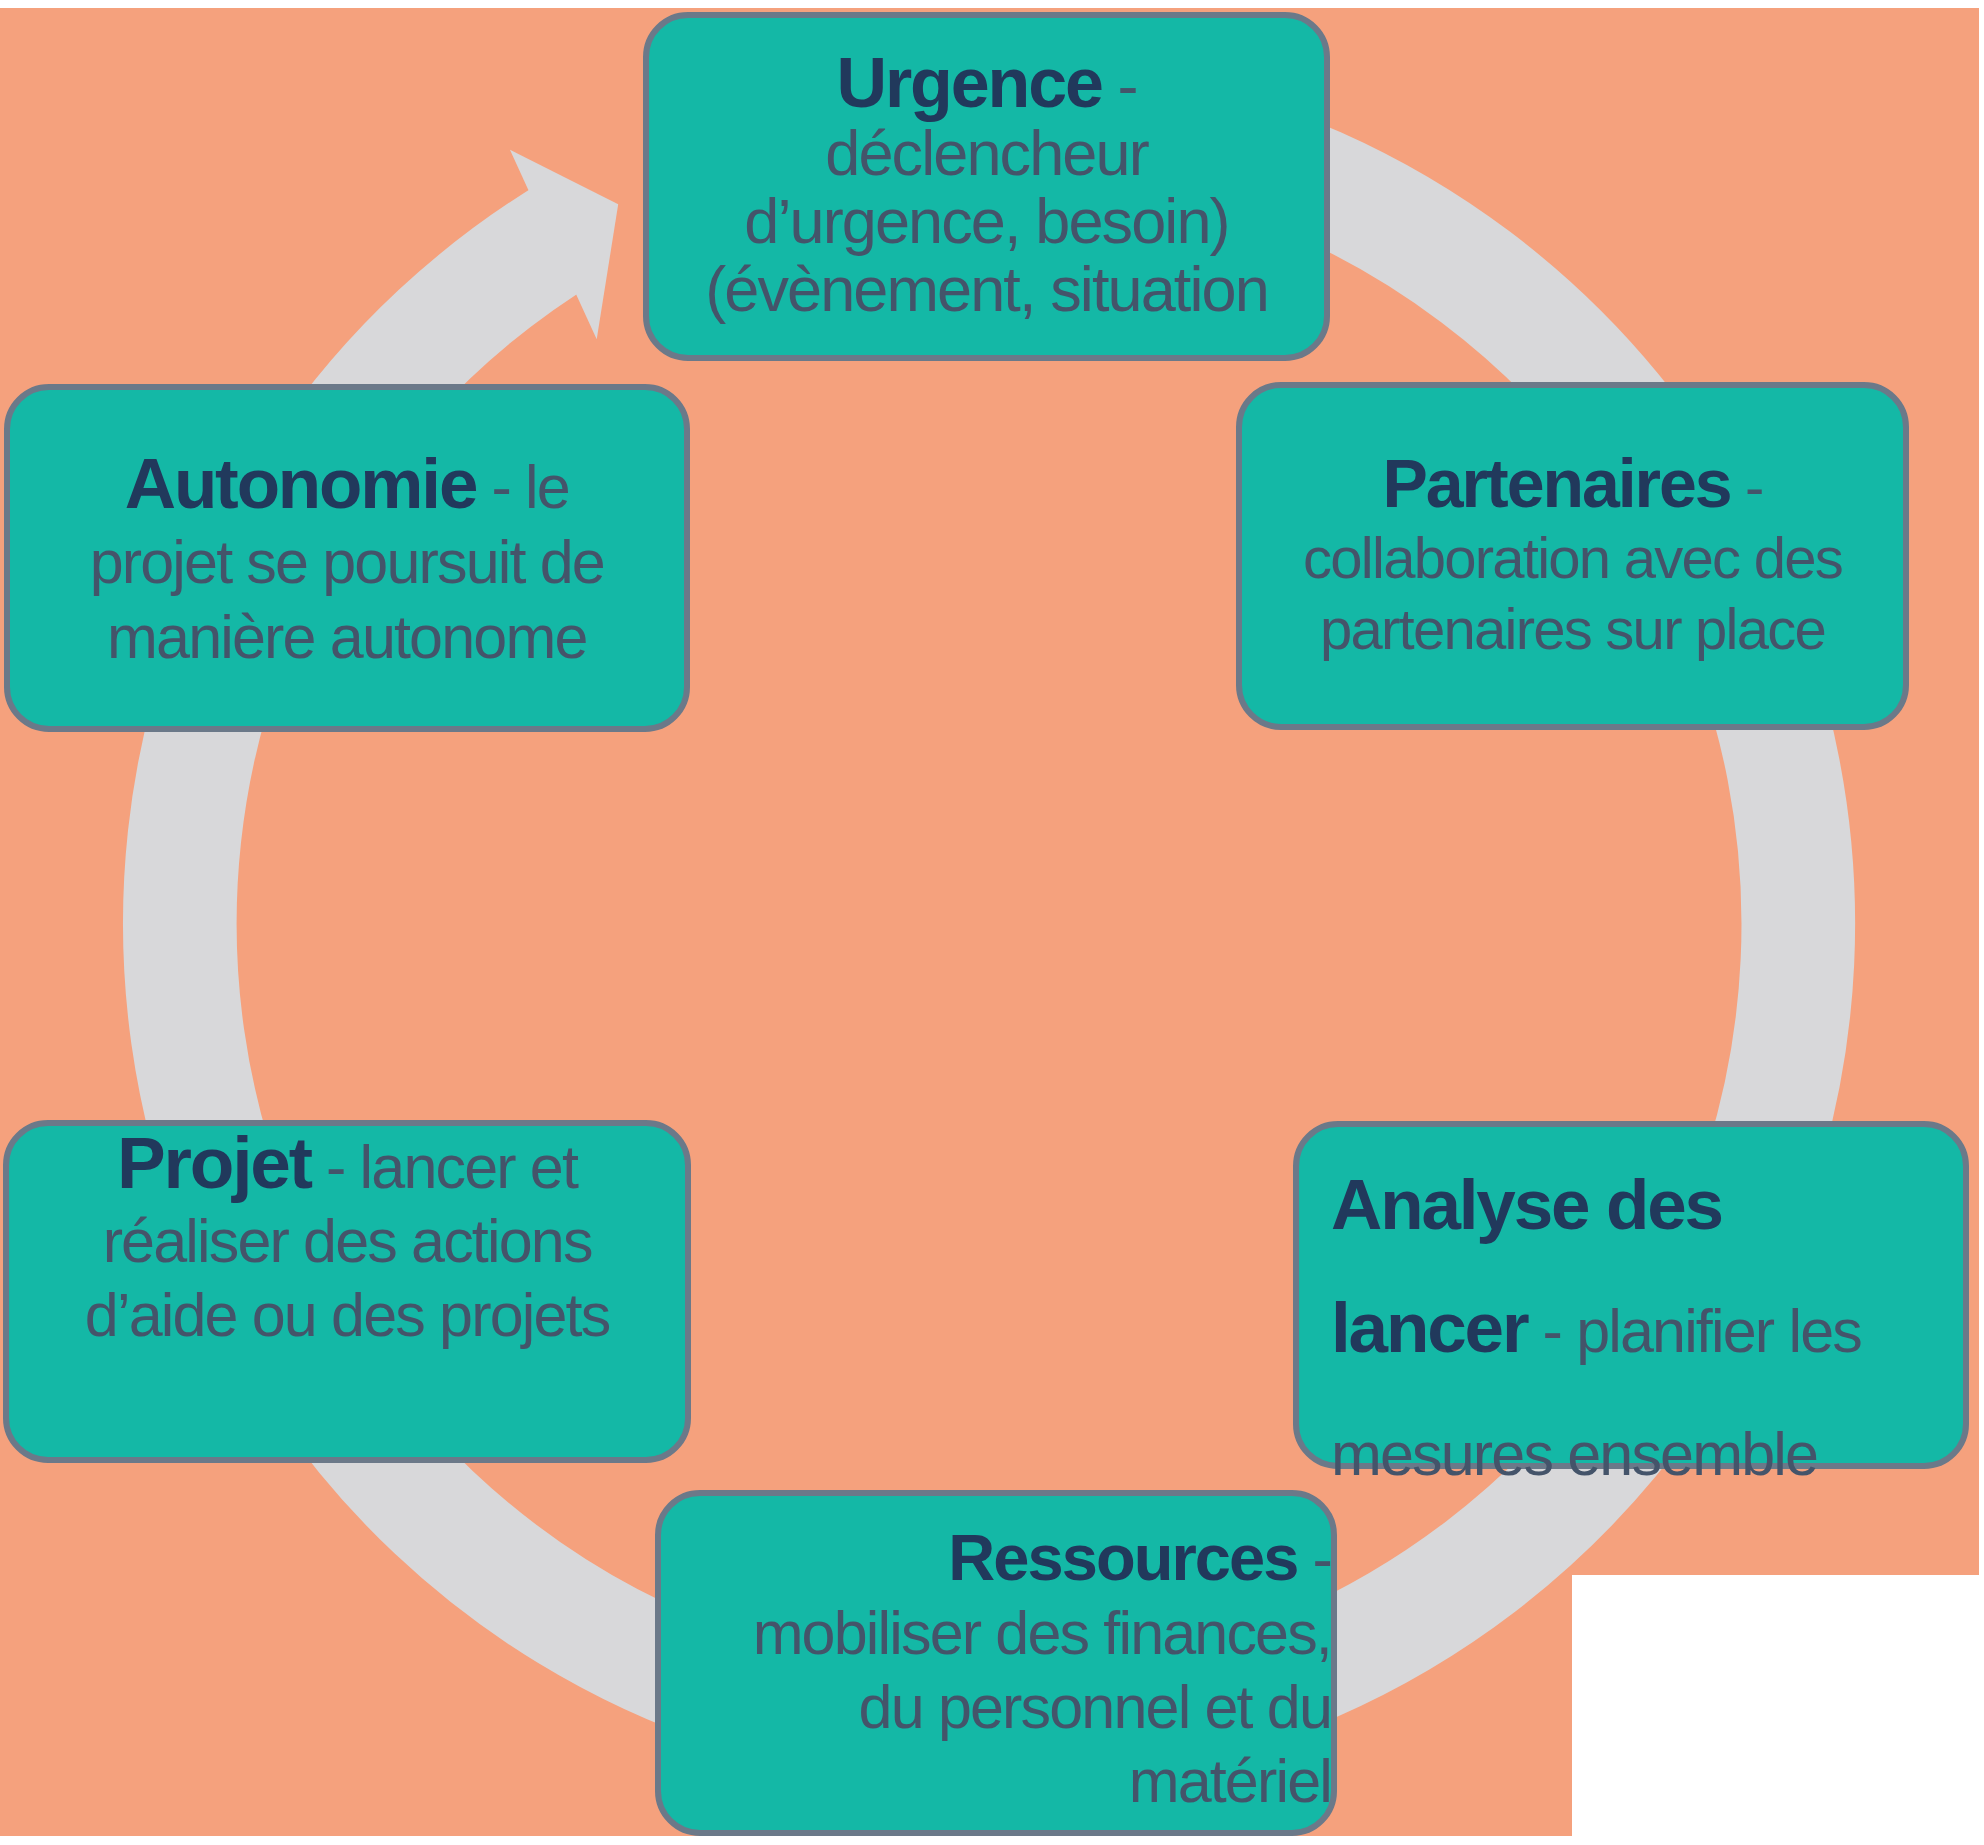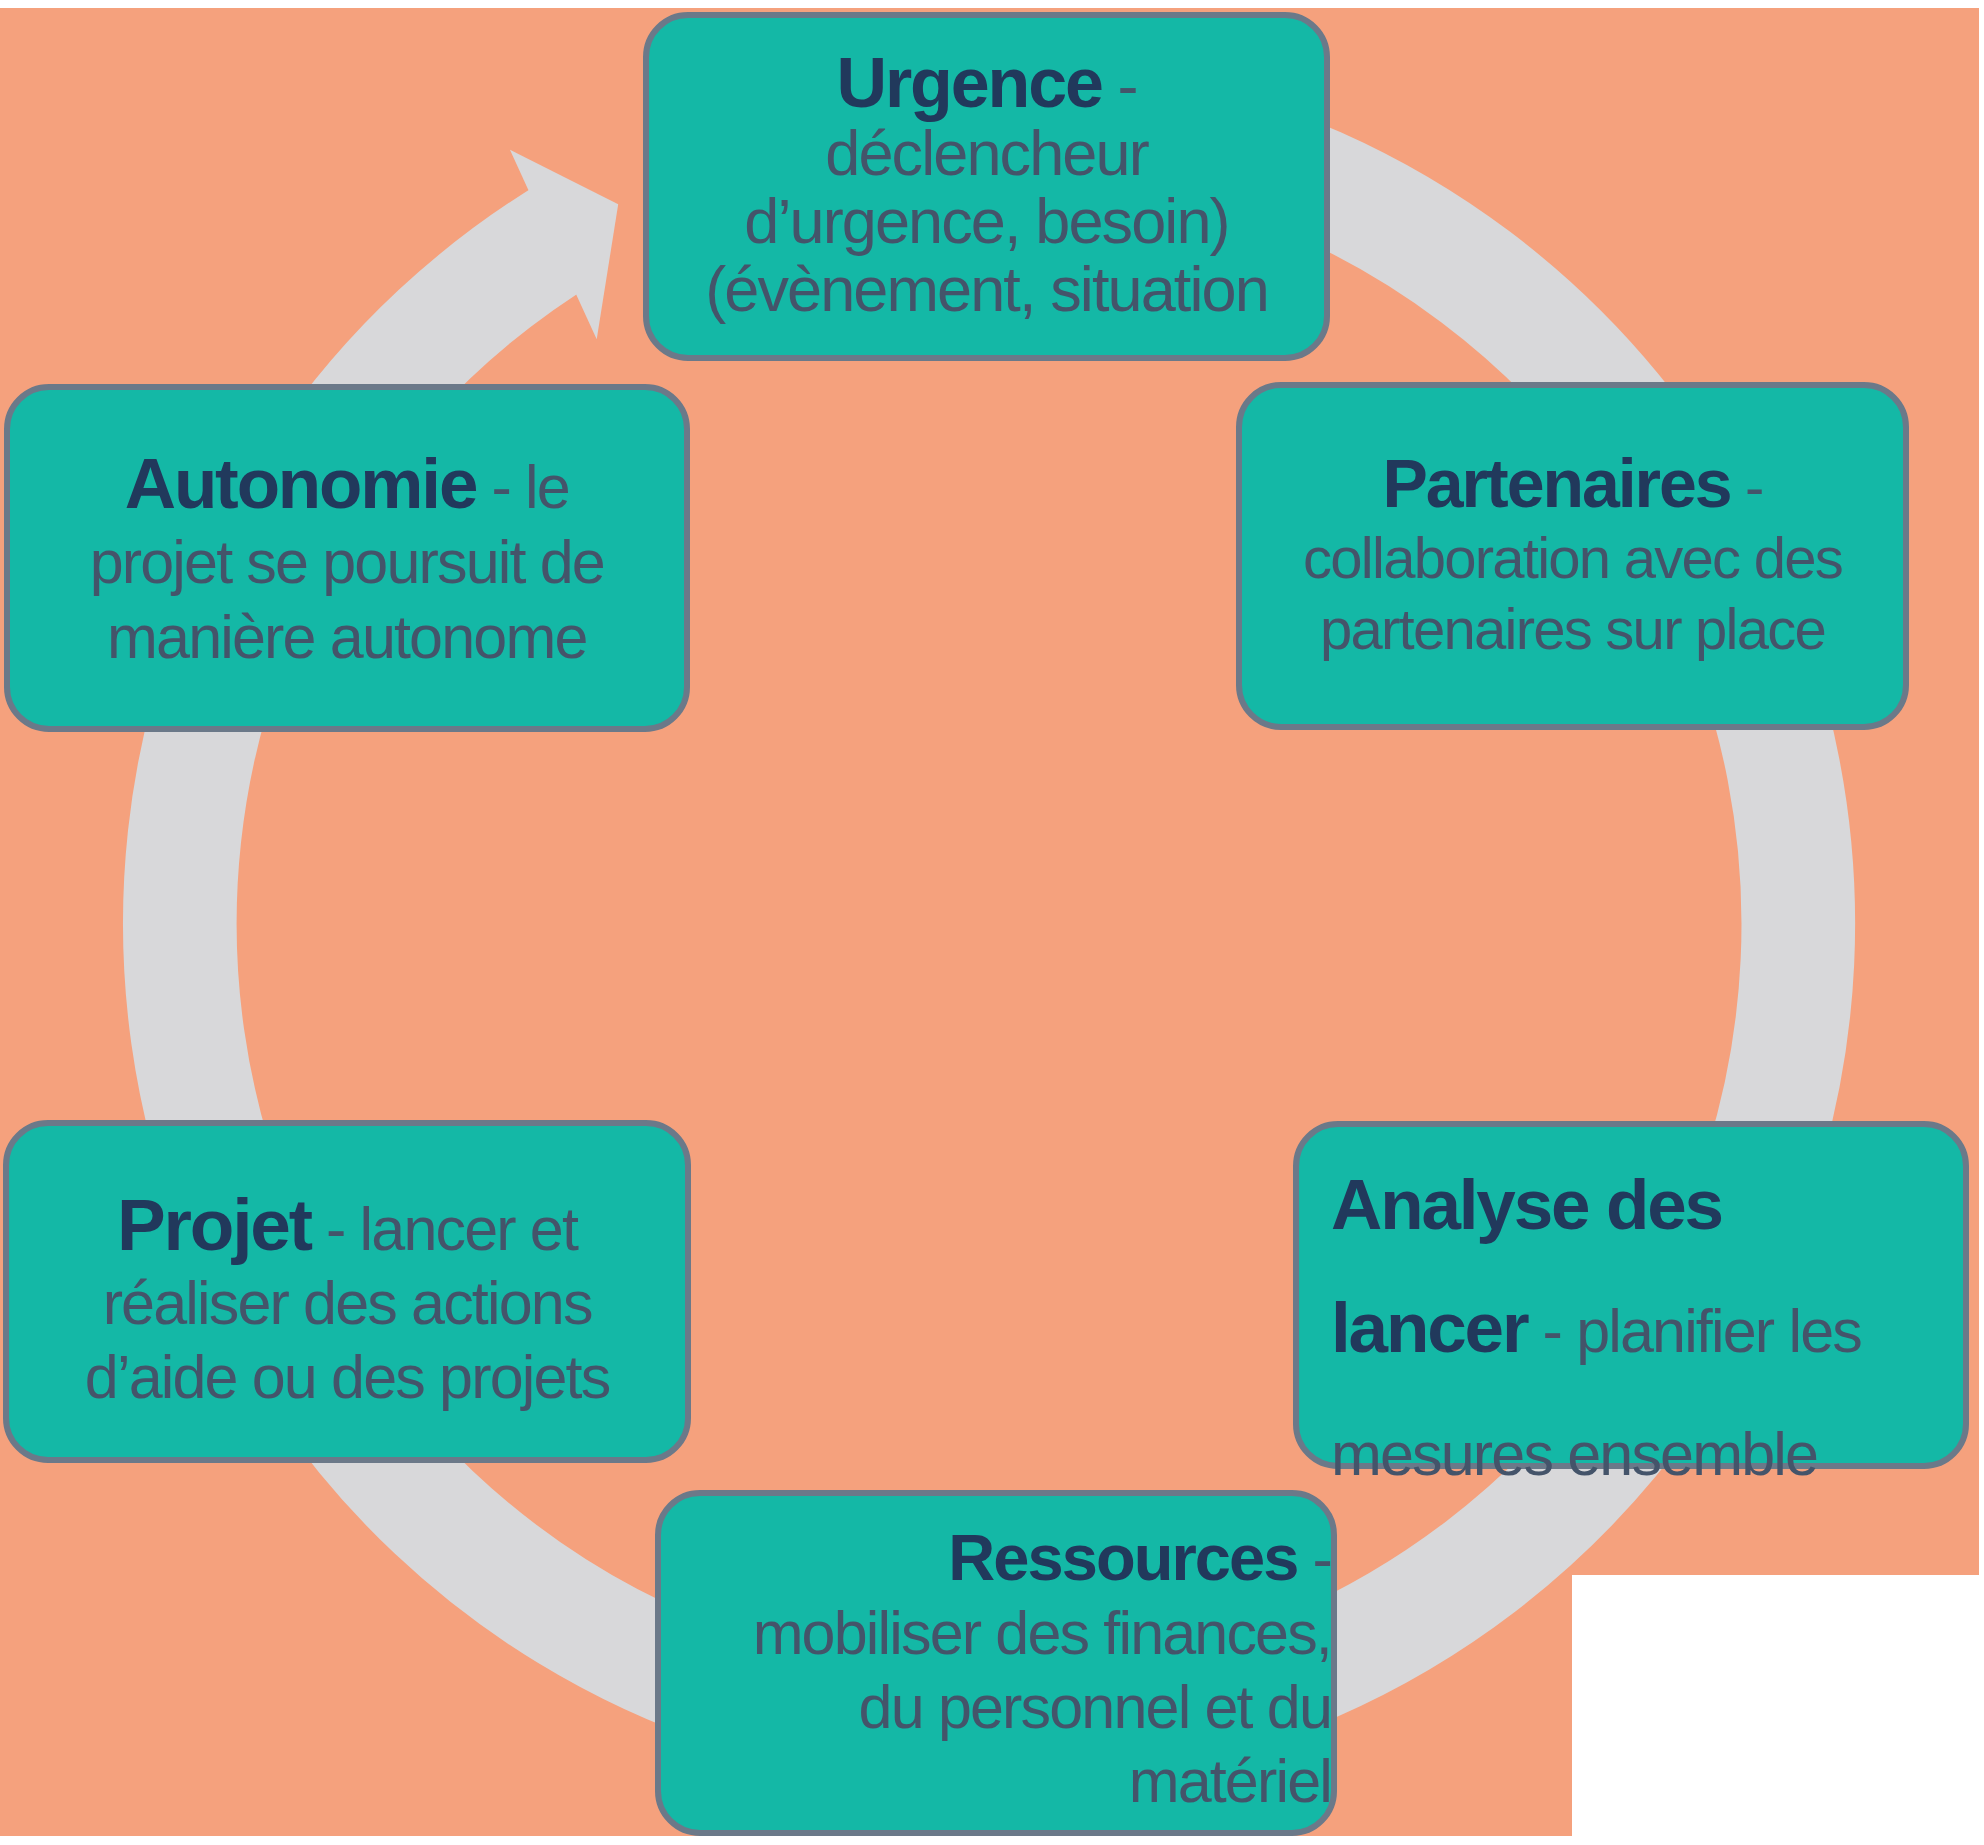--- a/index.html
+++ b/index.html
@@ -27,21 +27,21 @@
 
   .b-analyse{left:1293px;top:1121px;width:676px;height:348px;text-align:left;
              padding-left:32px;padding-top:36px;gap:40px;}
   .b-analyse .line{font-size:71px;line-height:83px;}
   .b-analyse .d{font-size:61px;}
 
   .b-ressources{left:655px;top:1490px;width:682px;height:346px;padding-top:24.6px;align-items:flex-end;}
   .b-ressources .line{font-size:65px;line-height:74px;}
   .b-ressources .d{font-size:61px;}
 
-  .b-projet{left:3.1px;top:1120px;width:688px;height:343px;padding-top:62px;}
+  .b-projet{left:3.1px;top:1120px;width:688px;height:343px;}
   .b-projet .line{font-size:73px;line-height:74px;}
   .b-projet .d{font-size:61px;}
 
   .b-autonomie{left:3.8px;top:384px;width:686px;height:348px;padding-top:56px;}
   .b-autonomie .line{font-size:71px;line-height:75px;}
   .b-autonomie .d{font-size:61px;}
 </style>
 </head>
 <body>
 

